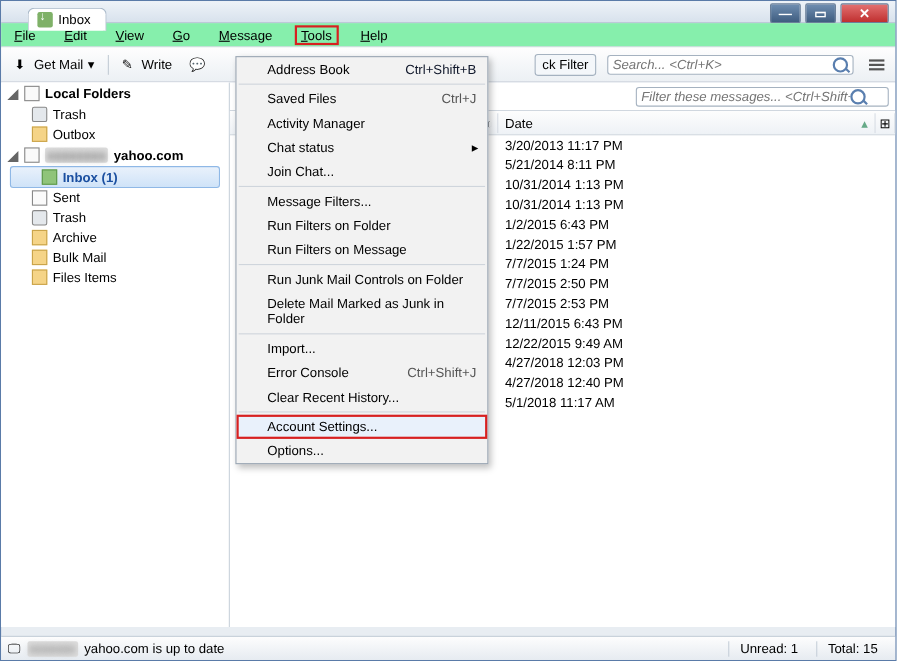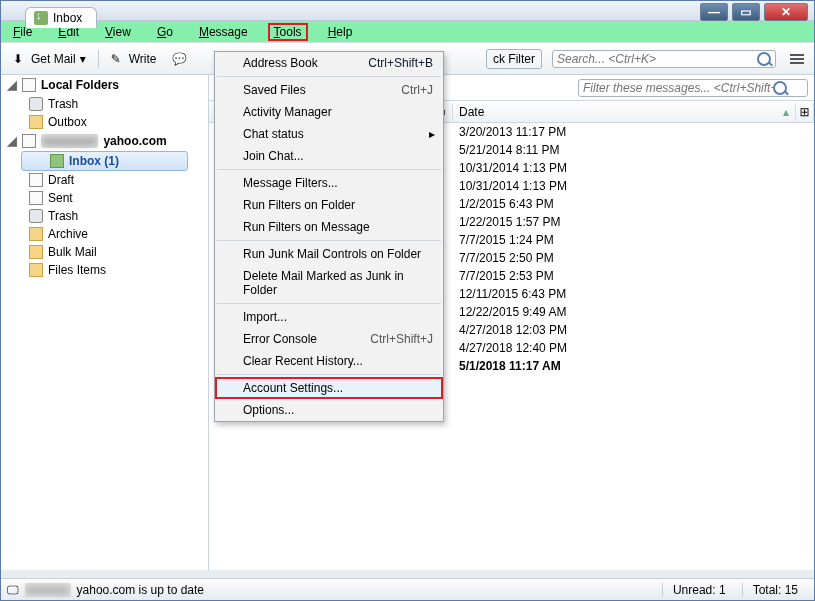--- a/index.html
+++ b/index.html
@@ -25,41 +25,41 @@
 .search{display:flex;align-items:center;border:1px solid #a5b2c0;border-radius:3px;background:#fff;padding:1px 4px;margin-left:6px}
 .search input{border:none;outline:none;width:200px;font-style:italic;color:#701a75}
 .smag{width:14px;height:14px;border:2px solid #5a7faf;border-radius:50%;position:relative}
 .smag:after{content:"";position:absolute;width:5px;height:2px;background:#5a7faf;transform:rotate(45deg);right:-4px;bottom:-1px}
 .hamb{margin-left:6px;display:flex;flex-direction:column;gap:2px;padding:4px}
 .hamb span{width:14px;height:2px;background:#555}
 .body{display:flex;height:calc(100% - 28px - 22px - 32px - 22px);background:#fff}
 .sidebar{width:208px;border-right:1px solid #c9d2db;background:#fff;overflow:hidden}
 .acct{padding:3px 6px;display:flex;align-items:center;gap:5px;font-weight:bold}
 .fldr{padding:2px 6px 2px 28px;display:flex;align-items:center;gap:5px;white-space:nowrap}
-.fldr.sel{background:linear-gradient(#e9f1fb,#cfe3f8);border:1px solid #8fb8e6;border-radius:3px;margin:0 20px}
+.fldr.sel{background:linear-gradient(#e9f1fb,#cfe3f8);border:1px solid #8fb8e6;border-radius:3px;margin:0 8px}
 .ficon{width:14px;height:14px;display:inline-block;border:1px solid #888;background:#fafafa}
 .ficon.fld{background:#f5d487;border-color:#caa44a}
 .ficon.trash{background:#e4e8ec;border-radius:2px}
 .ficon.inbox{background:#8fc47a;border-color:#5f9a4d}
 .tw{width:10px;text-align:center;color:#666}
 .main{flex:1;display:flex;flex-direction:column}
 .filterbar{height:26px;border-bottom:1px solid #d0d7df;display:flex;align-items:center;justify-content:flex-end;padding:0 6px}
 .filterbar .search{width:230px}
 .filterbar .search input{width:190px}
 .cols{height:22px;border-bottom:1px solid #d0d7df;display:flex;align-items:center;background:linear-gradient(#fdfdfd,#eef2f6)}
 .col{border-right:1px solid #d7dde4;padding:2px 6px;display:flex;align-items:center;gap:3px}
 .col.th{width:18px;padding:2px 3px;justify-content:center}
 .col.star{width:18px}
 .col.att{width:18px}
 .col.from{width:172px}
 .col.flag{width:18px}
 .col.date{flex:1}
 .list{flex:1;overflow:auto}
 .row{display:flex;align-items:center;height:18px}
-.row.bold *{font-weight:bold}
+.row.bold *{font-weight:normal}
 .cell{padding:1px 6px;white-space:nowrap;overflow:hidden;text-overflow:ellipsis}
 .cell.th{width:18px;text-align:center;color:#bbb}
 .cell.star{width:18px;text-align:center;color:#bbb}
 .cell.att{width:18px}
 .cell.from{width:172px}
 .cell.flag{width:18px}
 .cell.date{flex:1}
 .dot{display:inline-block;width:5px;height:5px;border-radius:50%;background:#7bc96f}
 .dd{position:absolute;left:213px;top:50px;width:230px;background:#f2f2f2;border:1px solid #9aa6b3;box-shadow:2px 3px 6px rgba(0,0,0,.25);z-index:50}
 .dd .it{padding:4px 10px 4px 28px;display:flex;justify-content:space-between;align-items:center;position:relative}
@@ -143,24 +143,20 @@
         <span class="blur">xxxxxxxx</span>
         <span>yahoo.com</span>
       </div>
     <div id="acct-items">
         <div class="fldr sel">
           <span class="ficon inbox"></span>
           <span style="color:#1a4fa0;font-weight:bold">Inbox (1)</span>
         </div>
         <div class="fldr">
           <span class="ficon file"></span>
-          <span>Draft</span>
-        </div>
-        <div class="fldr">
-          <span class="ficon file"></span>
           <span>Sent</span>
         </div>
         <div class="fldr">
           <span class="ficon trash"></span>
           <span>Trash</span>
         </div>
         <div class="fldr">
           <span class="ficon fld"></span>
           <span>Archive</span>
         </div>

